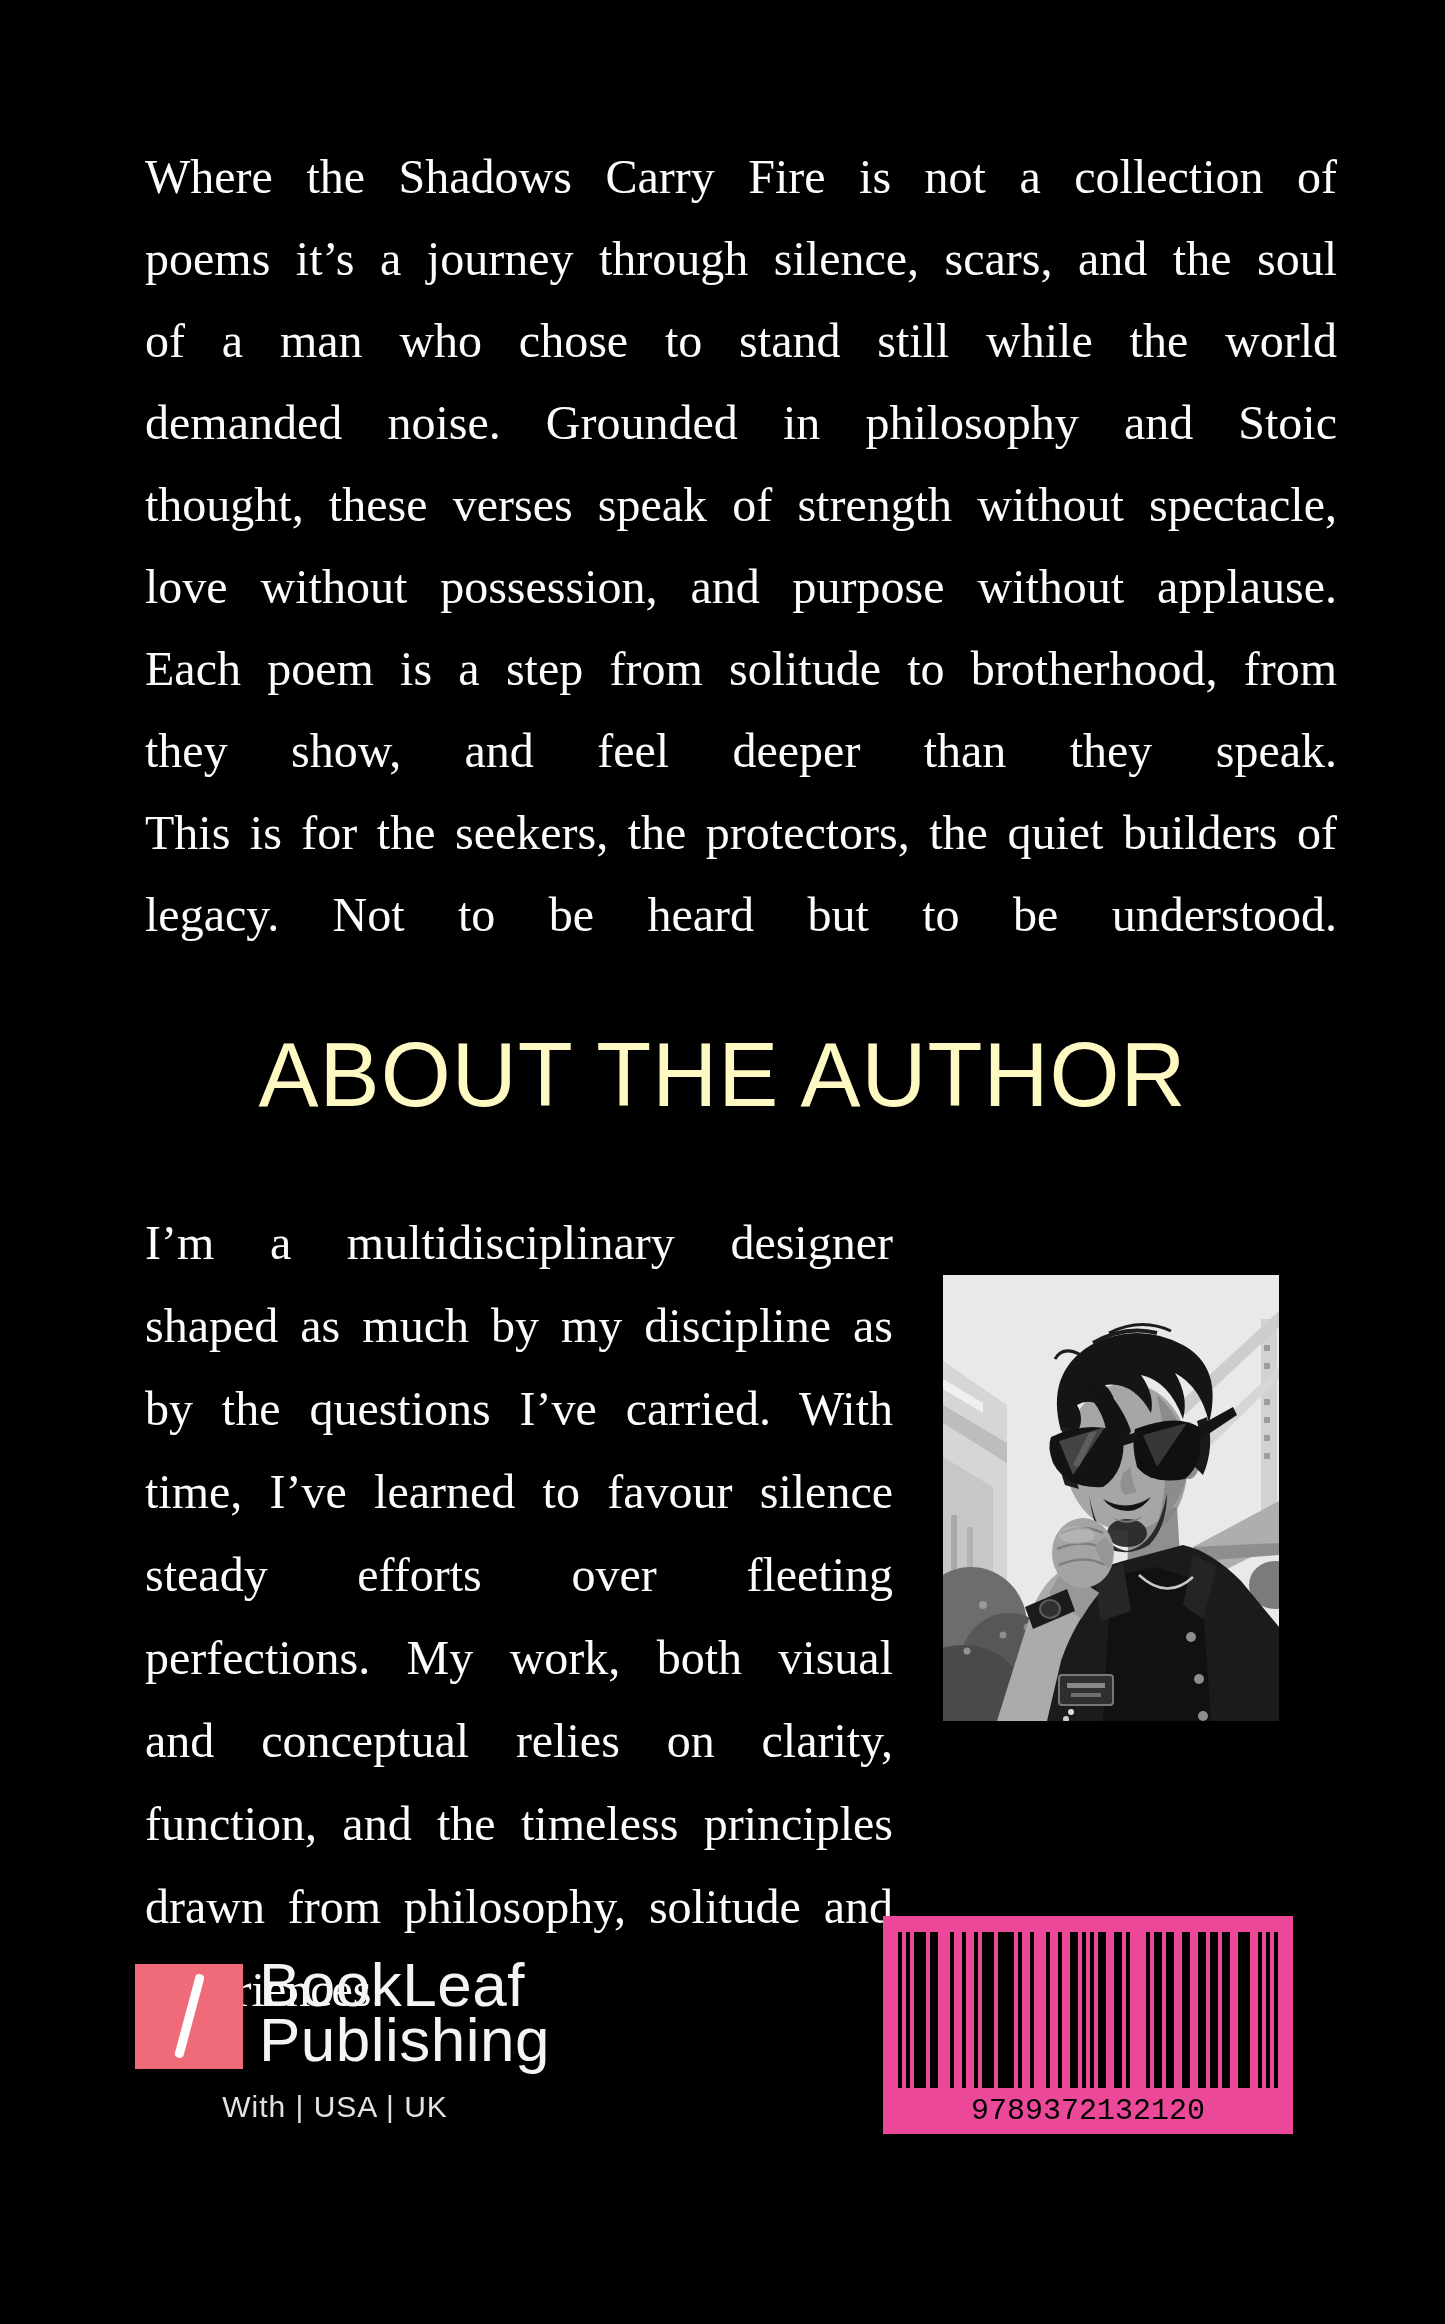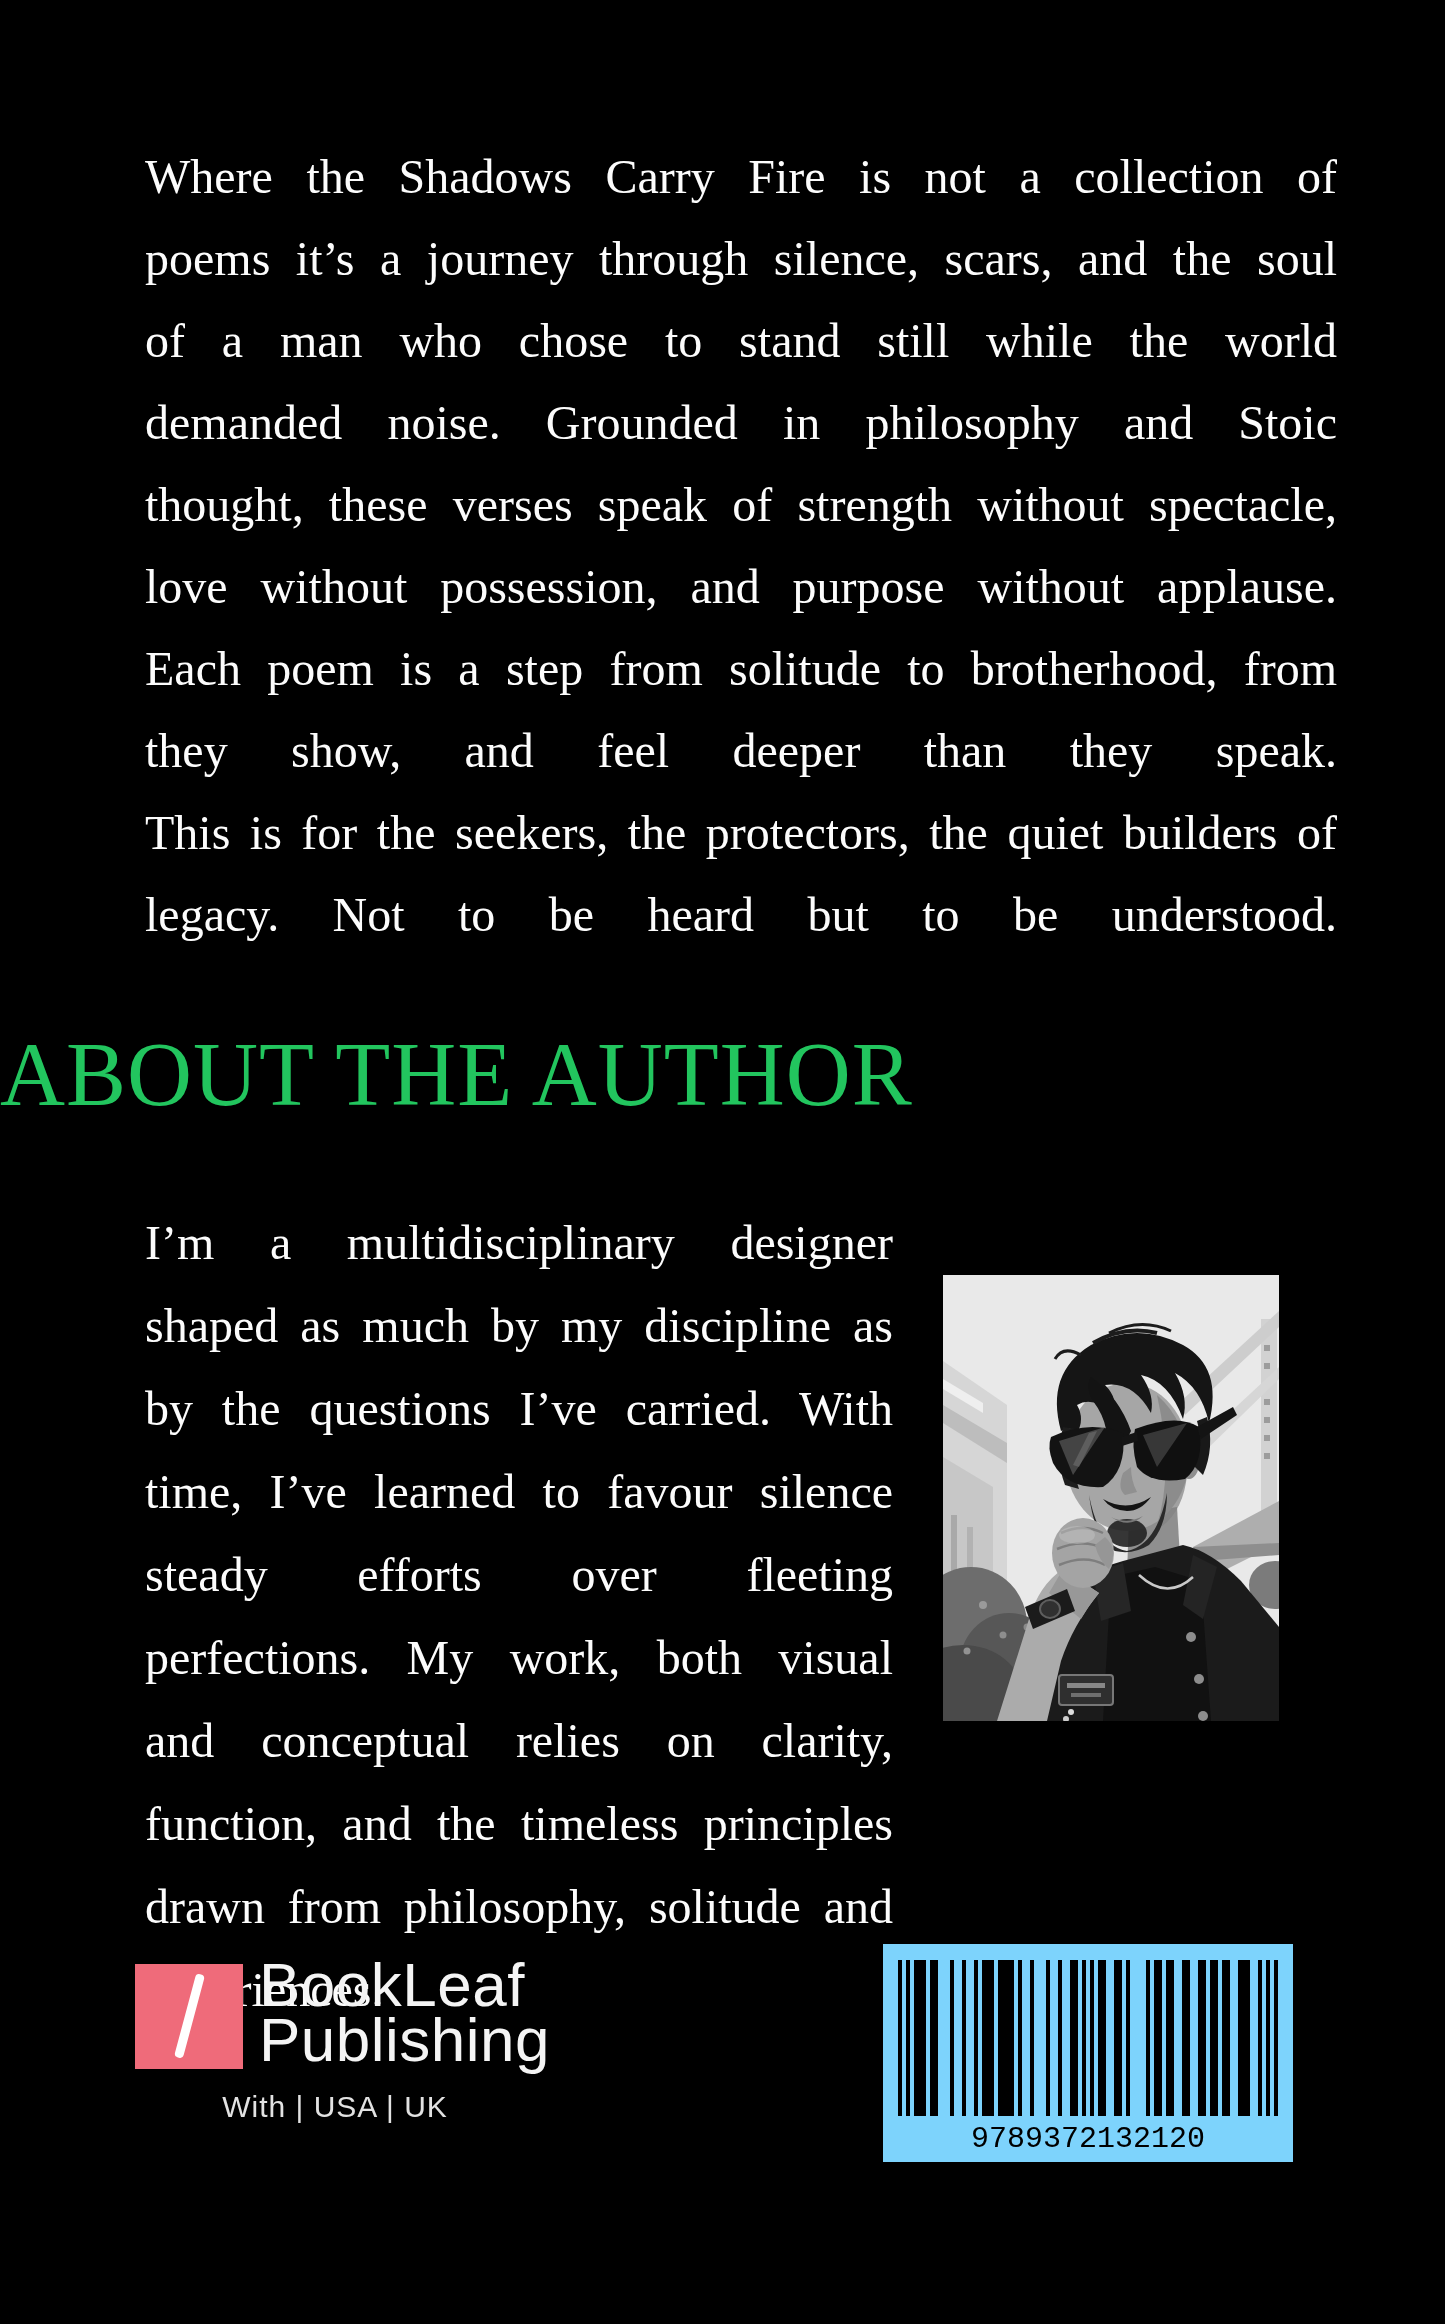--- a/index.html
+++ b/index.html
@@ -12,23 +12,23 @@
     font-size:48px;line-height:66px;
   }
   .jline{
     text-align:justify;
     text-align-last:justify;
     margin-top:16px;
     -moz-text-align-last:justify;
   }
   .about-heading{
     position:absolute;left:0;right:0;top:1025px;margin:0;
-    font-weight:normal;
-    font-size:90px;line-height:100px;color:#22c55e;
-    font-family:Liberation Serif, serif;letter-spacing:1px;
+    text-align:center;font-weight:normal;
+    font-size:90px;line-height:100px;color:#fef9c3;
+    font-family:Liberation Sans, sans-serif;letter-spacing:1px;
   }
   .bio{
     position:absolute;left:145px;top:1193px;width:748px;
     font-size:48px;line-height:67px;
   }
   .photo{
     position:absolute;left:943px;top:1275px;width:336px;height:446px;
     background:#e8e8e8;
   }
   .photo svg{display:block;width:100%;height:100%;}
@@ -46,22 +46,21 @@
   }
   .logo-text .l2{margin-top:1px;}
   .regions{
     position:absolute;left:135px;top:2090px;width:400px;
     text-align:center;
     font-family:"Liberation Sans", sans-serif;
     font-size:30px;color:#e2e2e2;letter-spacing:1px;
   }
   .barcode{
     position:absolute;left:883px;top:1916px;width:410px;height:218px;
-    background:#7dd3fc;
-    margin-top:28px;
+    background:#ec4899;
   }
   .bars{
     position:absolute;left:15px;top:16px;width:380px;height:156px;
     display:flex;align-items:stretch;
   }
   .bars div{height:100%;}
   .bars .b{background:#000;}
   .bars .s{background:transparent;}
   .isbn{
     position:absolute;left:0;right:0;top:178px;

